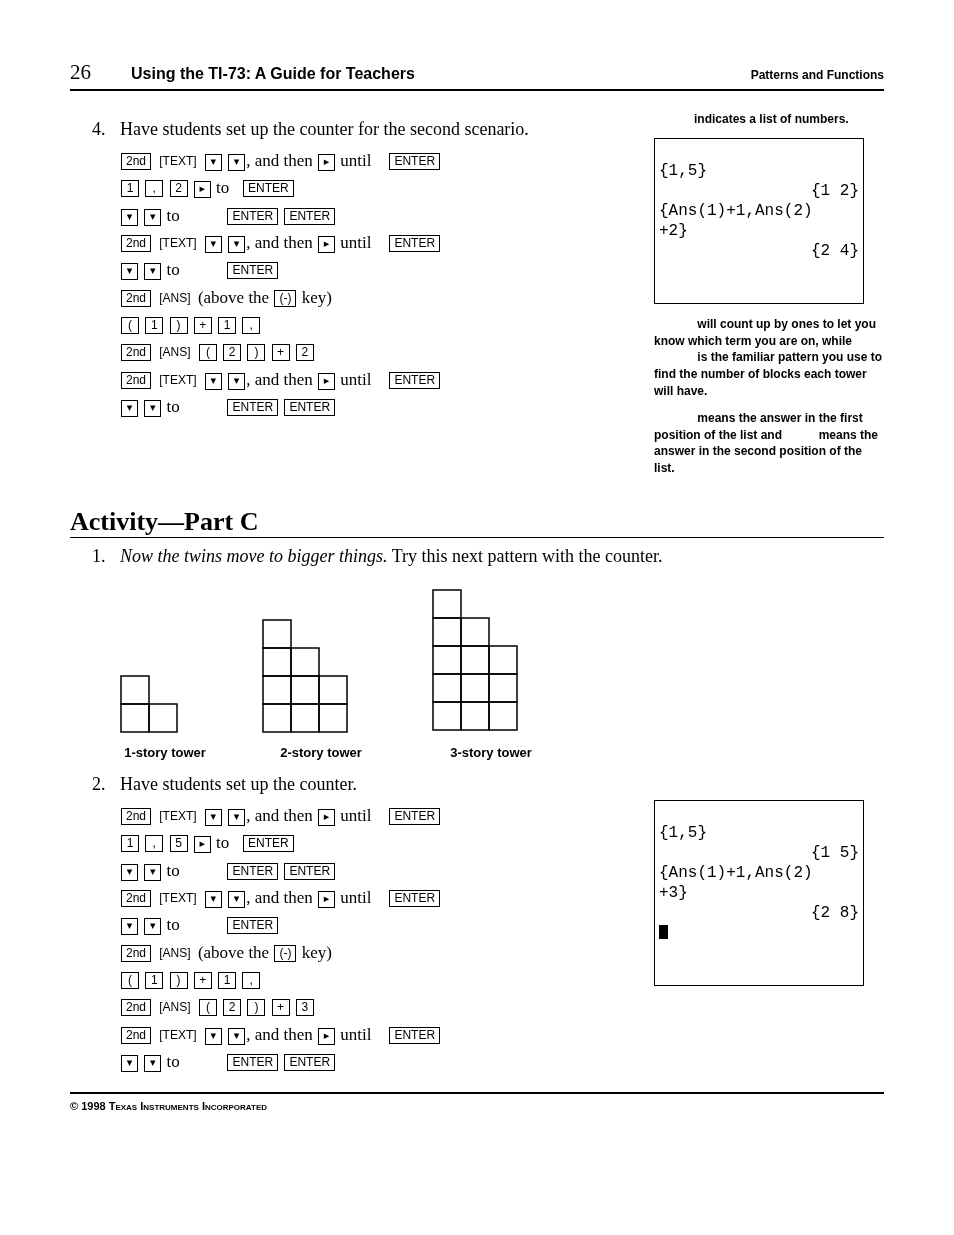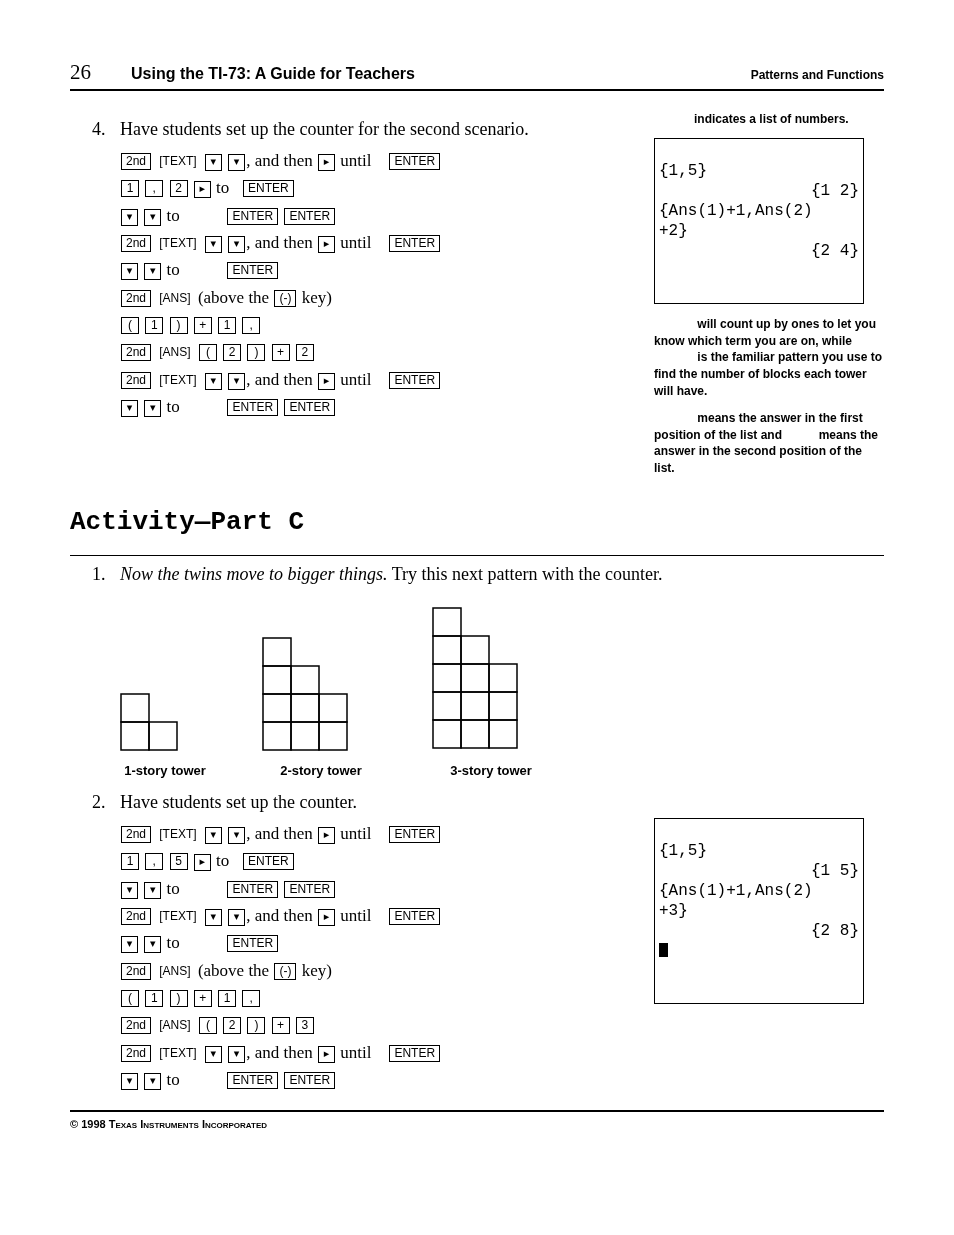--- a/index.html
+++ b/index.html
@@ -102,26 +102,26 @@
     overflow: hidden;
   }
   .calc .ralign { text-align: right; }
   .cursor {
     display: inline-block;
     width: 9px; height: 14px;
     background:#000;
     vertical-align: -2px;
   }
   .section-title {
-    font-family: Liberation Mono, monospace;
+    font-family: Liberation Serif, serif;
     font-size: 26px;
     font-weight: bold;
     border-bottom: 1.5px solid #000;
     margin: 20px 0 6px 0;
-    padding-bottom: 18px;
+    padding-bottom: 0;
   }
   .italic { font-style: italic; text-align: right; }
   .towers-row {
     display: flex;
     gap: 52px;
     margin: 18px 0 6px 50px;
     align-items: flex-end;
   }
   .tower-block { text-align: center; }
   .tower-label {

